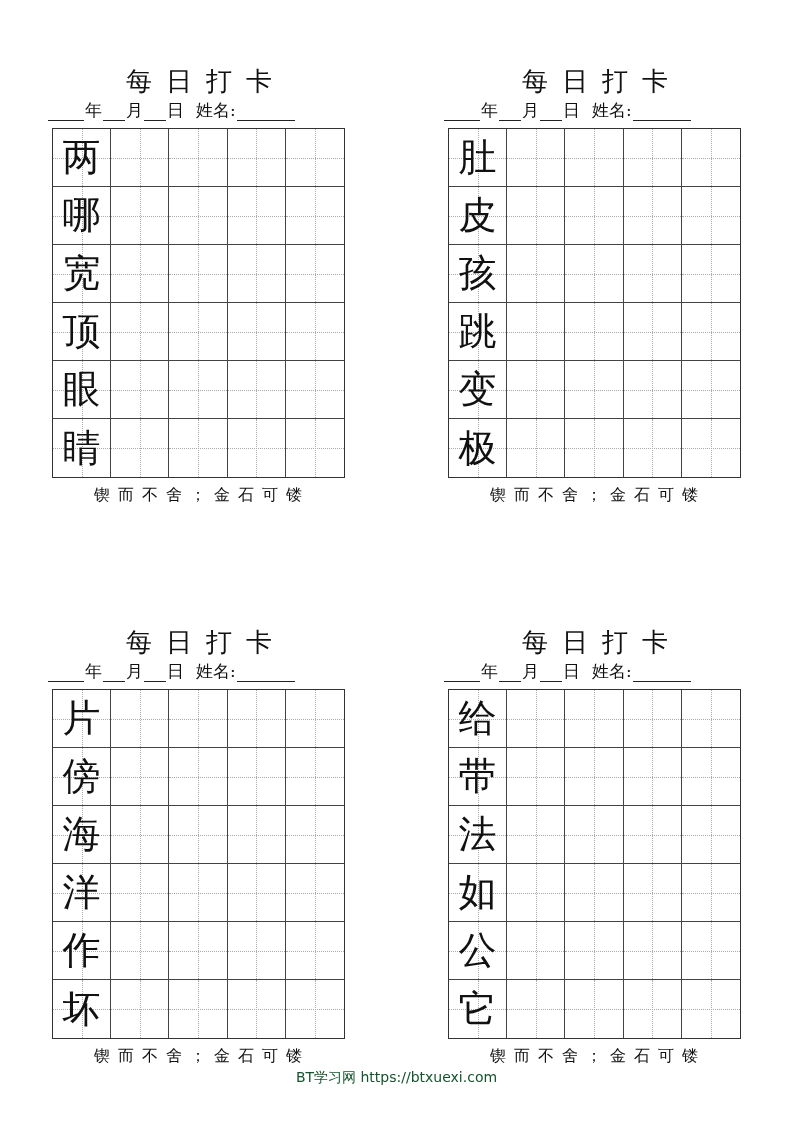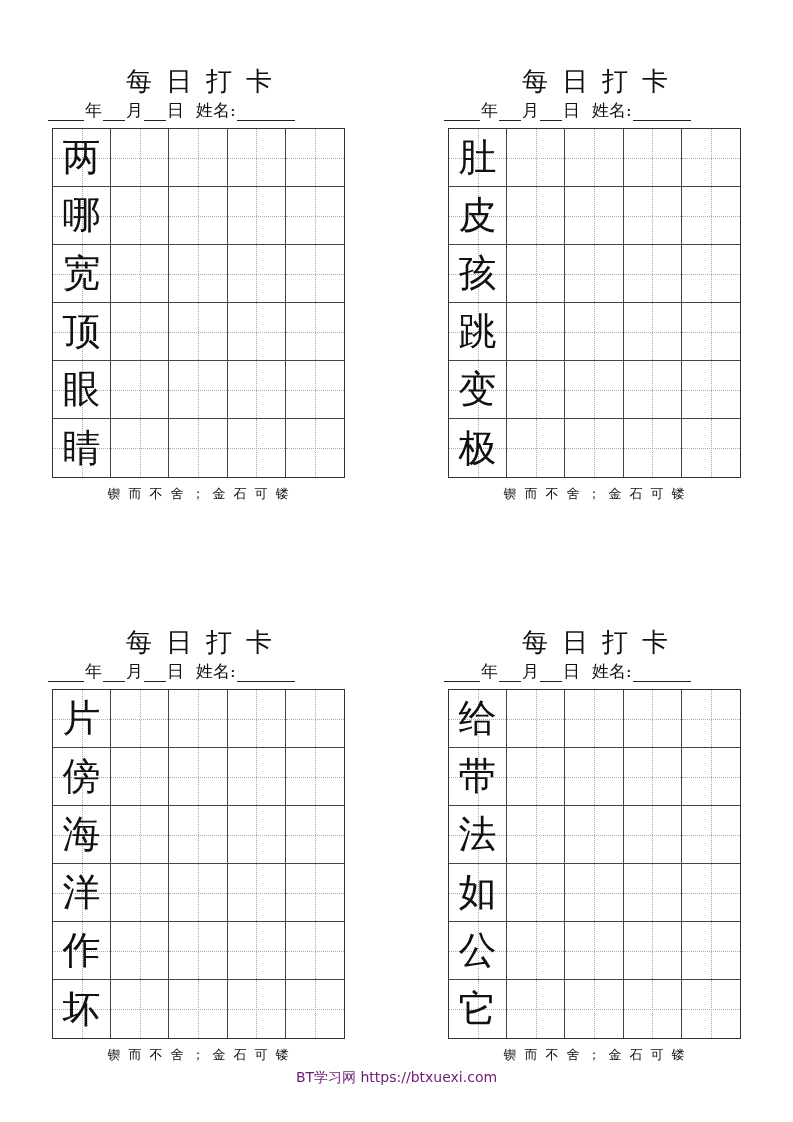--- a/index.html
+++ b/index.html
@@ -15,24 +15,24 @@
   .grid { position: absolute; top: 67px; left: 0; width: 293px; height: 350px;
           border: 1.3px solid #333; box-sizing: border-box; display: grid;
           grid-template-columns: repeat(5, 1fr); grid-template-rows: repeat(6, 1fr); }
   .cell { position: relative; border-right: 1.2px solid #444; border-bottom: 1.2px solid #444; box-sizing: border-box; }
   .cell.lastcol { border-right: none; }
   .cell.lastrow { border-bottom: none; }
   .cell::before { content: ""; position: absolute; left: 50%; top: 0; bottom: 0; border-left: 1px dotted #aaa; }
   .cell::after { content: ""; position: absolute; top: 50%; left: 0; right: 0; border-top: 1px dotted #aaa; }
   .char { position: absolute; inset: 0; display: flex; align-items: center; justify-content: center;
           font-size: 38px; z-index: 1; font-family: "DejaVu Serif", serif; }
-  .motto { position: absolute; top: 424px; left: 0; width: 294px; text-align: center; font-size: 13px;
+  .motto { position: absolute; top: 424px; left: 0; width: 294px; text-align: center; font-size: 16px;
            letter-spacing: 8px; padding-left: 6px; box-sizing: border-box; }
   .footer { position: absolute; top: 1069px; left: 0; width: 793px; text-align: center;
-            font-family: "DejaVu Sans", "Liberation Sans", sans-serif; font-size: 14px; color: #701a75; }
+            font-family: "DejaVu Sans", "Liberation Sans", sans-serif; font-size: 14px; color: #14532d; }
 </style>
 </head>
 <body>
 
 <div class="card" style="left:52px; top:61px;">
     <div class="title">每日打卡</div>
     <div class="meta">
     <span class="blank" style="width:36px"></span>
     <span class="t">年</span>
     <span class="blank" style="width:22px"></span>

